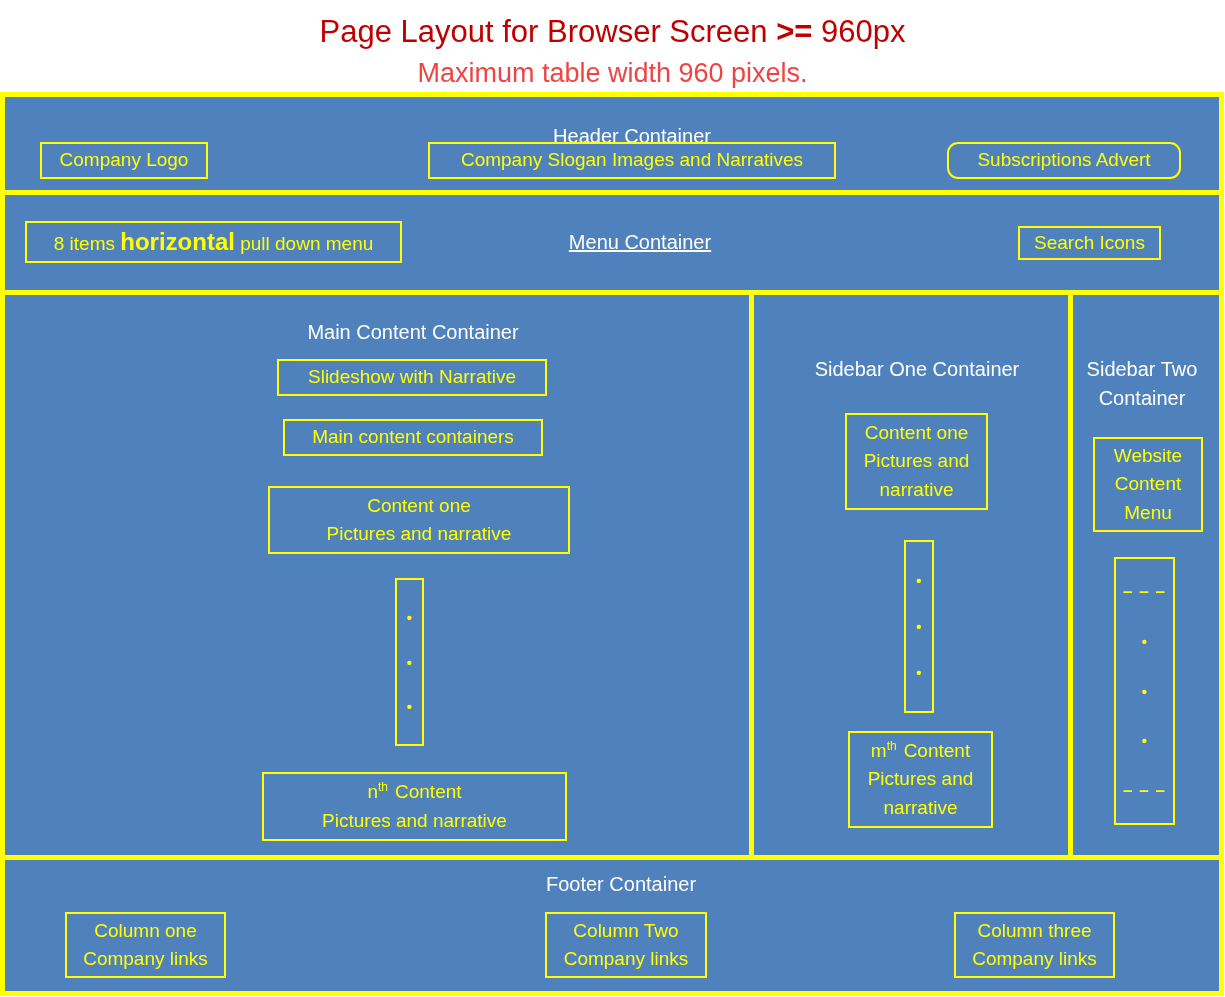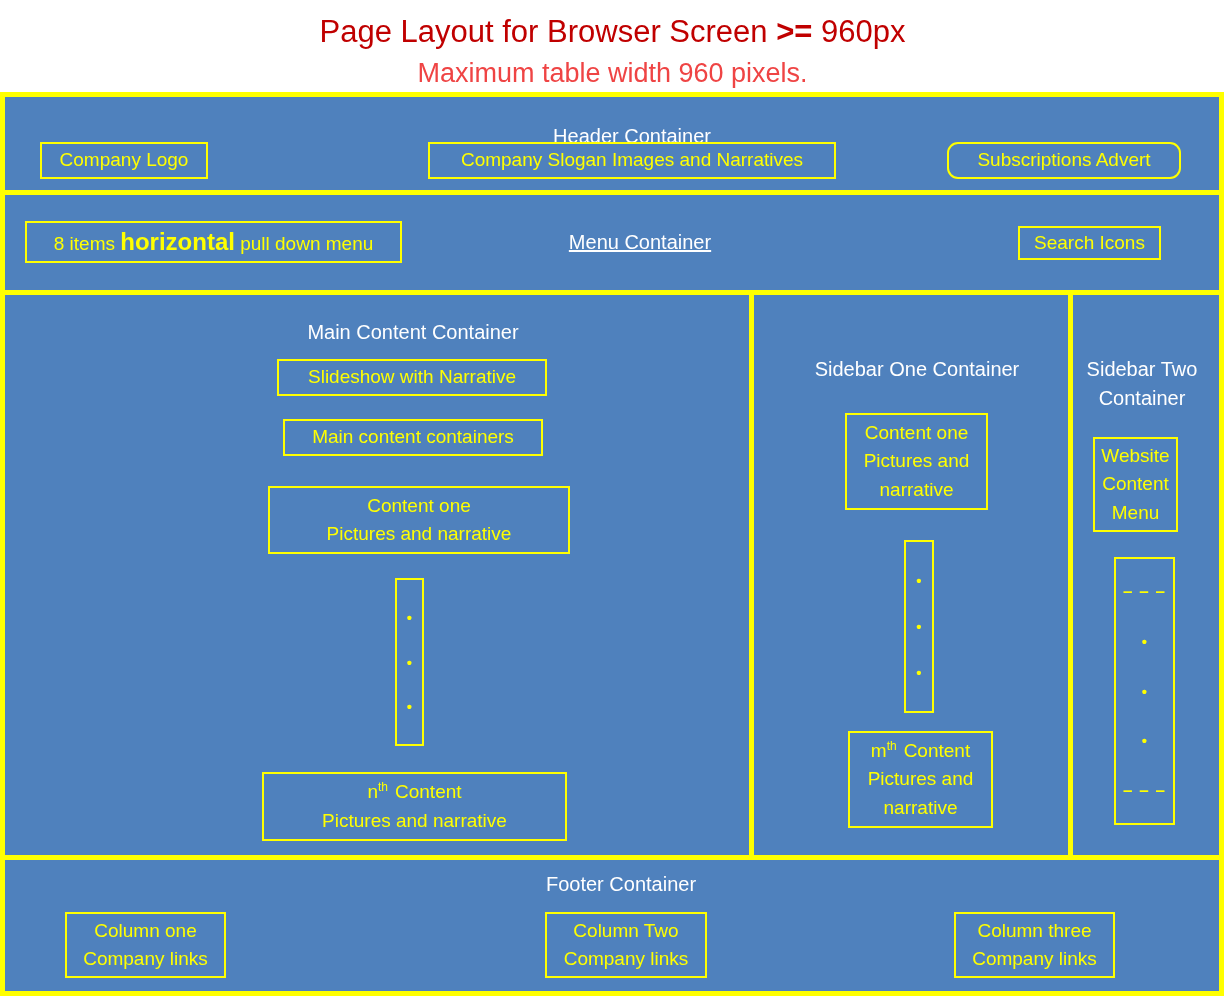--- a/index.html
+++ b/index.html
@@ -56,21 +56,21 @@
   #box-advert    { left: 947px; top: 142px; width: 234px; height: 37px; border-radius: 11px; }
   #box-pulldown  { left: 25px;  top: 221px; width: 377px; height: 42px; }
   #box-pulldown .big { font-size: 24px; font-weight: 700; }
   #box-search    { left: 1018px; top: 226px; width: 143px; height: 34px; }
   #box-slideshow { left: 277px; top: 359px; width: 270px; height: 37px; }
   #box-containers{ left: 283px; top: 419px; width: 260px; height: 37px; }
   #box-content1  { left: 268px; top: 486px; width: 302px; height: 68px; }
   #box-nth       { left: 262px; top: 772px; width: 305px; height: 69px; }
   #box-sb1-content1 { left: 845px; top: 413px; width: 143px; height: 97px; }
   #box-mth          { left: 848px; top: 731px; width: 145px; height: 97px; }
-  #box-sb2-menu     { left: 1093px; top: 437px; width: 85px; height: 95px; }
+  #box-sb2-menu     { left: 1093px; top: 437px; width: 110px; height: 95px; }
   .dots-box {
     justify-content: space-evenly;
     font-size: 15px; font-weight: 700; line-height: 1;
   }
   #box-main-dots { left: 395px; top: 578px; width: 29px; height: 168px; }
   #box-sb1-dots  { left: 904px; top: 540px; width: 30px; height: 173px; }
   #box-sb2-list  {
     left: 1114px; top: 557px; width: 61px; height: 268px;
     justify-content: space-between; padding: 24px 0;
     font-size: 15px; font-weight: 700; line-height: 1;

